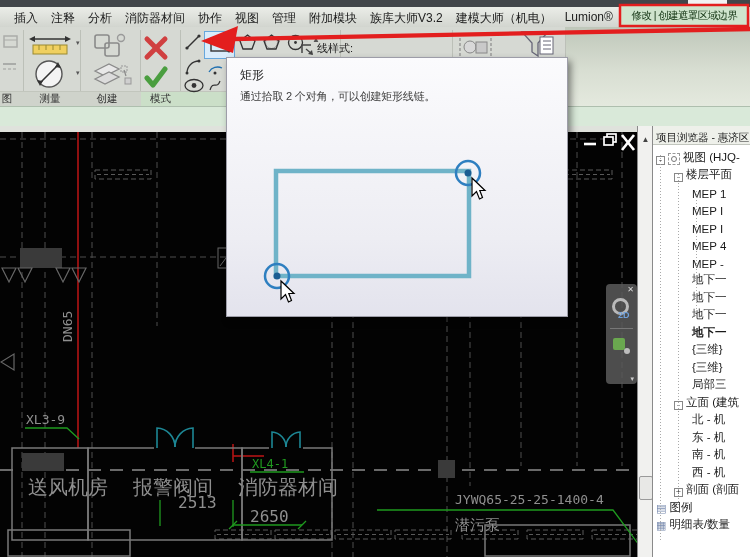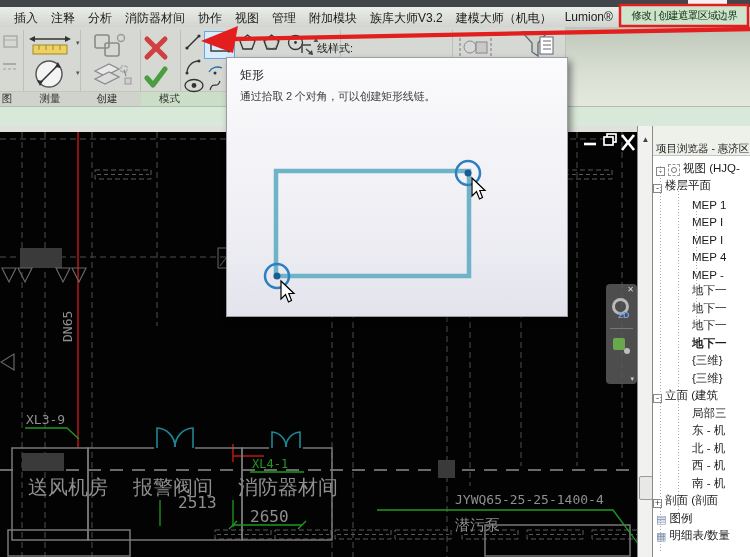--- a/index.html
+++ b/index.html
@@ -60,24 +60,24 @@
            border:1px solid #9d9da8;box-shadow:3px 4px 7px rgba(0,0,0,.45);box-sizing:border-box;
            font-size:11px;color:#3c3c3c;margin-left:8px;}
   .tooltip .tt-title{position:absolute;left:13px;top:9px;font-size:12px;color:#222;}
   .tooltip .tt-l1{position:absolute;left:13px;top:31px;white-space:nowrap;letter-spacing:-.2px;}
   .tooltip .tt-l2{position:absolute;left:13px;top:63px;white-space:nowrap;letter-spacing:-.4px;}
   .tooltip svg{position:absolute;left:0;top:100px;}
   
   .browser{position:absolute;left:652px;top:126px;width:98px;height:431px;background:#fff;
            border-left:1px solid #8a8a8a;overflow:hidden;}
   .btitle{height:13px;background:#eef0ea;border-bottom:1px solid #c2c6be;font-size:10.5px;color:#222;
-          padding:16px 0 0 3px;white-space:nowrap;}
+          padding:5px 0 0 3px;white-space:nowrap;}
   .tree{position:relative;padding-top:2px;}
   .trow{height:17.5px;display:flex;align-items:flex-end;white-space:nowrap;overflow:hidden;font-size:11.5px;color:#1a1a1a;}
-  .trow.lv0{padding-left:3px;} .trow.lv1{} .trow.lv2{padding-left:39px;}
+  .trow.lv0{padding-left:3px;} .trow.lv1{padding-left:21px;} .trow.lv2{padding-left:39px;}
   .trow.bold .tlabel{font-weight:bold;}
   .exp{width:9px;height:9px;border:1px solid #888;background:#fff;font-size:9px;line-height:7px;
        text-align:center;color:#333;margin-right:3px;flex:none;box-sizing:border-box;}
   .vicon{width:10px;height:10px;border:1px dashed #999;margin-right:3px;flex:none;position:relative;}
   .vicon::after{content:"";position:absolute;left:2px;top:2px;width:4px;height:4px;border:1px solid #777;border-radius:50%;}
   .ticon{font-size:11px;color:#7b8db0;margin-right:3px;flex:none;}
   .guide{position:absolute;width:1px;background-image:repeating-linear-gradient(0deg,#aaa 0 1px,transparent 1px 3px);}
   
   .overlay{position:absolute;left:0;top:0;width:750px;height:557px;pointer-events:none;z-index:80;}
 </style>
@@ -115,21 +115,21 @@
   <div class="sep" style="left:340px"></div>
     <div class="sep" style="left:452px"></div>
   <div class="sep" style="left:565px"></div>
 
   <div class="plabelrow">
       <div class="green"></div>
     </div>
   <span class="plabel" style="left:-3px;width:20px;">图</span>
   <span class="plabel" style="left:28px;width:44px;font-family:Liberation Serif, serif;">测量</span>
   <span class="plabel" style="left:85px;width:44px;">创建</span>
-  <span class="plabel" style="left:141px;width:39px;text-align:right;">模式</span>
+  <span class="plabel" style="left:141px;width:39px;">模式</span>
   <span class="plabel" style="left:505px;width:62px;">（通用）</span>
 
   <svg class="ricon fade" style="left:1px;top:4px" width="20" height="26">
     <rect x="3" y="5" width="13" height="11" fill="none" stroke="#777" stroke-width="1.5"></rect>
       <line x1="3" y1="9" x2="16" y2="9" stroke="#777"></line>
     </svg>
   <svg class="ricon fade" style="left:1px;top:32px" width="18" height="20">
     <line x1="2" y1="5" x2="15" y2="5" stroke="#777" stroke-width="2"></line>
       <line x1="2" y1="10" x2="15" y2="10" stroke="#999" stroke-width="2" stroke-dasharray="3,2"></line>
     </svg>
@@ -433,38 +433,38 @@
       </div>
     <div class="trow lv2 bold">
         <span class="tlabel">地下一</span>
       </div>
     <div class="trow lv2">
         <span class="tlabel">{三维}</span>
       </div>
     <div class="trow lv2">
         <span class="tlabel">{三维}</span>
       </div>
+    <div class="trow lv2">
+        <span class="tlabel">局部三</span>
+      </div>
     <div class="trow lv1">
       <span class="exp">-</span>
       <span class="tlabel">立面 (建筑</span>
     </div>
     <div class="trow lv2">
-        <span class="tlabel">局部三</span>
+        <span class="tlabel">北 - 机</span>
       </div>
     <div class="trow lv2">
         <span class="tlabel">东 - 机</span>
       </div>
     <div class="trow lv2">
-        <span class="tlabel">北 - 机</span>
+        <span class="tlabel">南 - 机</span>
       </div>
     <div class="trow lv2">
         <span class="tlabel">西 - 机</span>
-      </div>
-    <div class="trow lv2">
-        <span class="tlabel">南 - 机</span>
       </div>
     <div class="trow lv1">
       <span class="exp">+</span>
       <span class="tlabel">剖面 (剖面</span>
     </div>
     <div class="trow lv0">
       <span class="ticon">▤</span>
       <span class="tlabel">图例</span>
     </div>
     <div class="trow lv0">

